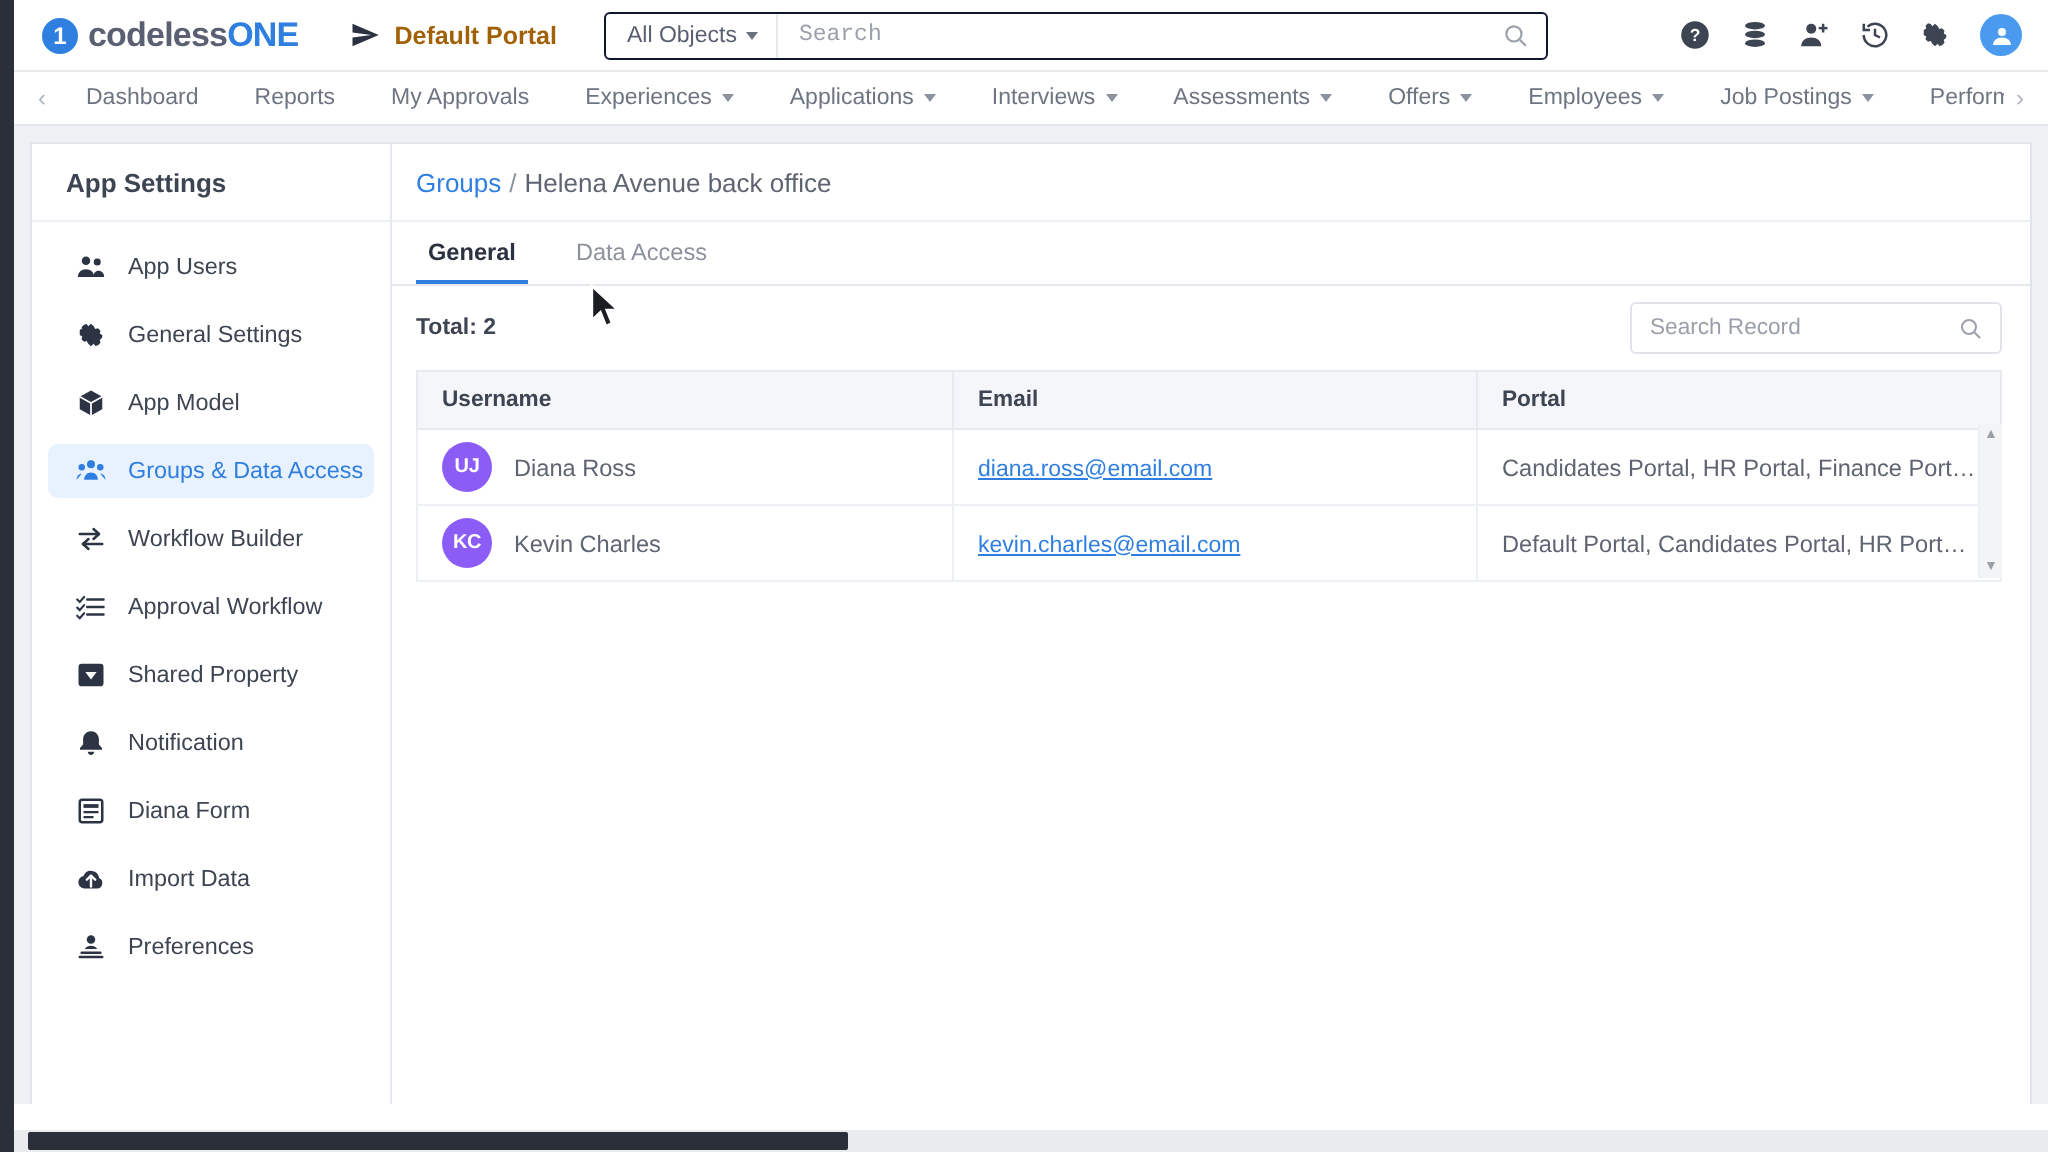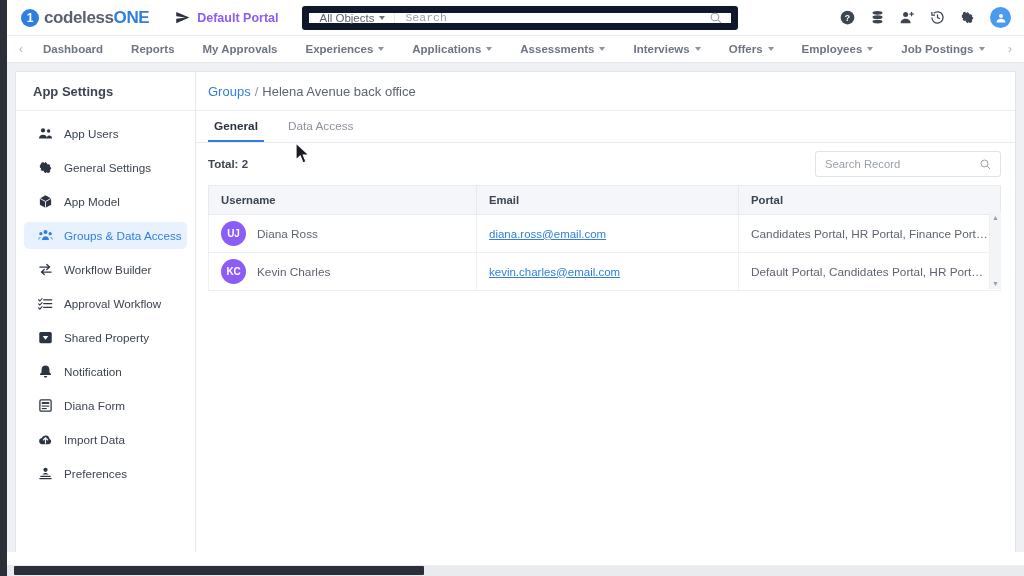--- a/index.html
+++ b/index.html
@@ -41,28 +41,28 @@
     display: flex; align-items: center; justify-content: center;
     color: #fff; font-size: 12px; font-weight: bold; line-height: 1;
   }
   .logo-text { font-size: 17px; font-weight: 700; letter-spacing: -0.4px; }
   .logo-text .a { color: #5a6072; }
   .logo-text .b { color: #2f7fe0; }
 
   .portal-sel {
     display: flex; align-items: center; gap: 7px;
     margin-left: 26px;
-    font-size: 12.5px; font-weight: bold; color: #8b5cf6;
+    font-size: 12.5px; font-weight: bold; color: #a16207;
   }
   .send-icon { width: 15px; height: 15px; display:block; }
 
   .searchwrap {
     margin-left: 24px;
-    width: 436px; height: 24px;
-    border: 7px solid #0f172a; border-radius: 3px;
+    width: 472px; height: 24px;
+    border: 1px solid #0f172a; border-radius: 3px;
     display: flex; align-items: center;
     background: #fff;
   }
   .objsel {
     display: flex; align-items: center; gap: 5px;
     padding: 0 9px 0 10px; height: 100%;
     font-size: 11.5px; color: #5a6072;
     border-right: 1px solid #e8eaee;
     white-space: nowrap;
   }
@@ -102,21 +102,21 @@
     font-size: 11.5px;
   }
   .navarrow {
     width: 16px; text-align: center; color: #aeb4bf; font-size: 12px;
     user-select: none; flex: 0 0 auto;
   }
   .navitems { display: flex; align-items: center; flex: 1; overflow: hidden; }
   .navitem {
     display: flex; align-items: center; gap: 5px;
     padding: 0 14px; color: #6e7582; white-space: nowrap;
-    height: 26px; line-height: 26px; font-weight: bold;
+    height: 26px; line-height: 26px;
   }
   .navitem .caret { border-top-color: #8d939e; }
 
   
   .body {
     display: flex;
     height: calc(576px - 36px - 27px - 24px);
     background: #eef0f4;
     padding: 8px 8px 0 8px;
   }
@@ -332,25 +332,25 @@
           </div>
           <div class="navitem">
             <span>Experiences</span>
             <span class="caret"></span>
           </div>
           <div class="navitem">
             <span>Applications</span>
             <span class="caret"></span>
           </div>
           <div class="navitem">
+            <span>Interviews</span>
+            <span class="caret"></span>
+          </div>
+          <div class="navitem">
             <span>Assessments</span>
-            <span class="caret"></span>
-          </div>
-          <div class="navitem">
-            <span>Interviews</span>
             <span class="caret"></span>
           </div>
           <div class="navitem">
             <span>Offers</span>
             <span class="caret"></span>
           </div>
           <div class="navitem">
             <span>Employees</span>
             <span class="caret"></span>
           </div>

